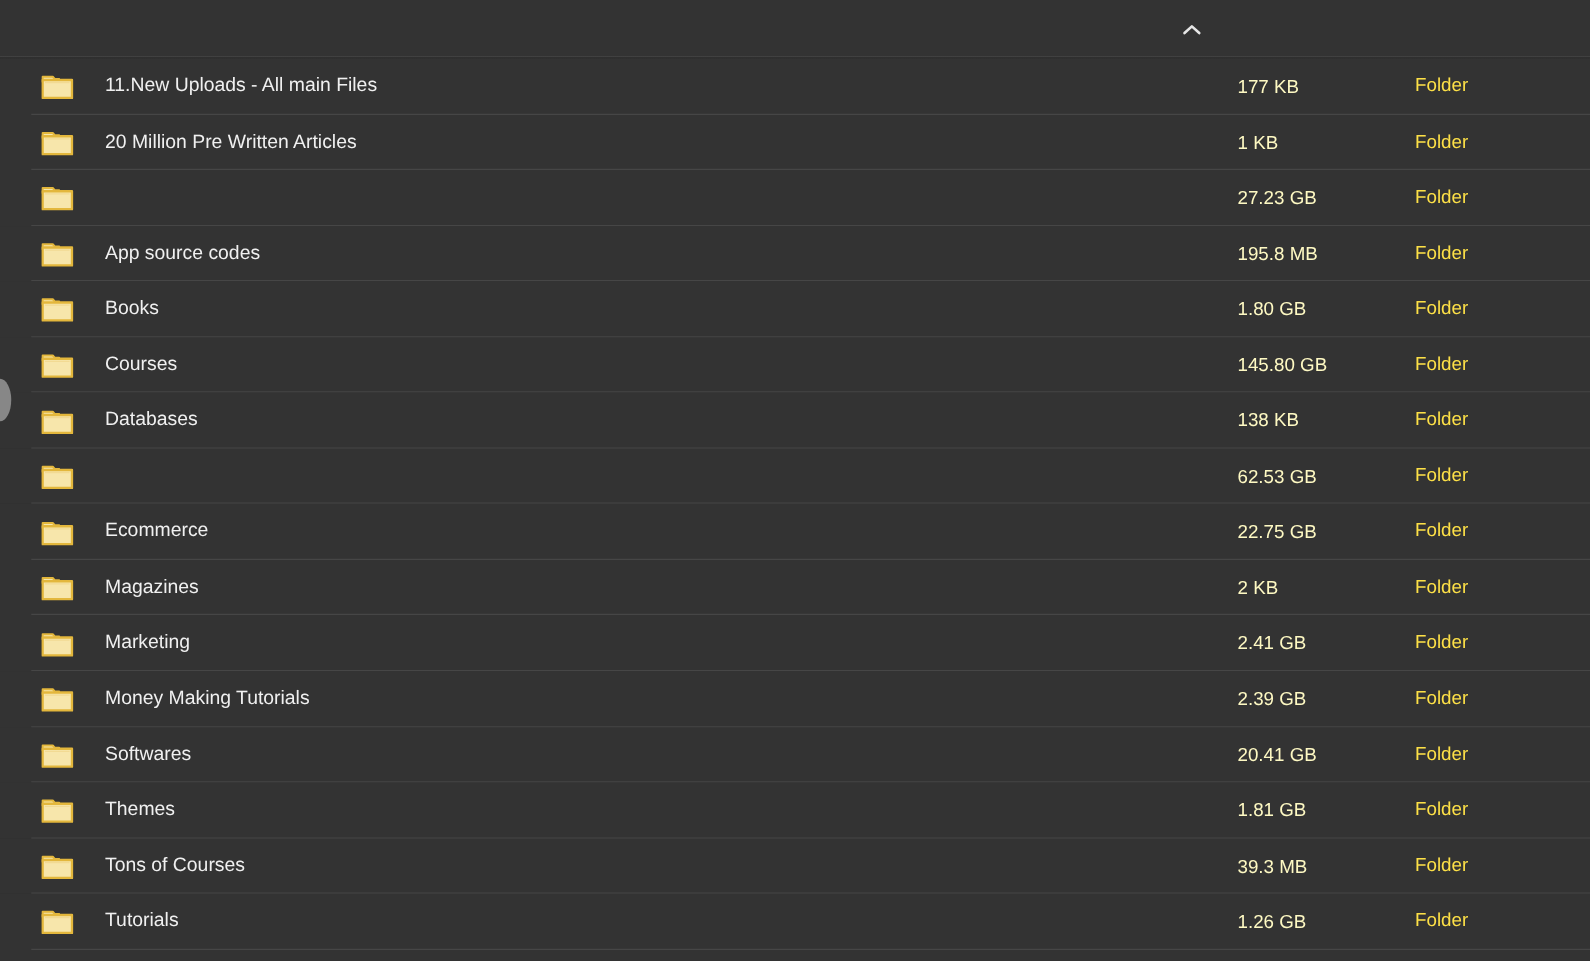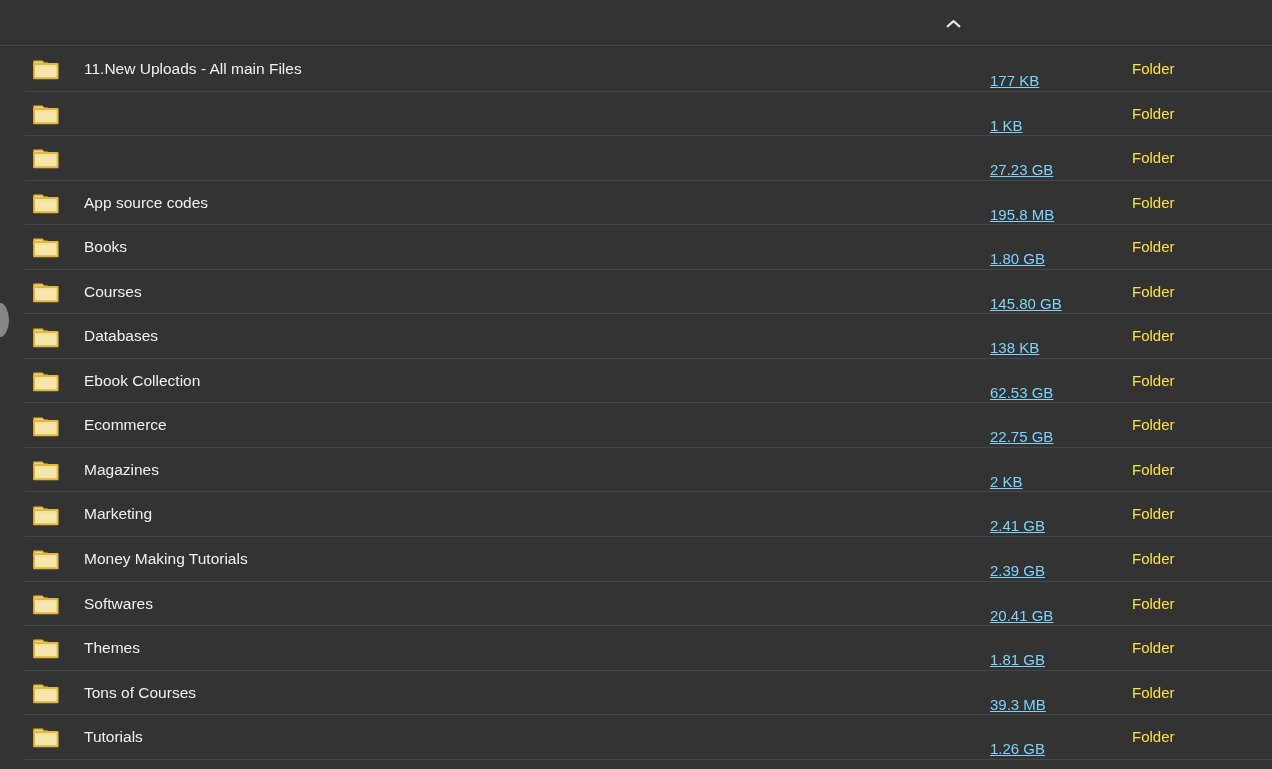--- a/index.html
+++ b/index.html
@@ -106,27 +106,26 @@
     color: #f0f0f0;
     font-size: 15.5px;
     white-space: nowrap;
     overflow: hidden;
     max-width: 840px;
   }
 
   .row-size {
     position: absolute;
     left: 990px;
-    top: 12px;
+    top: 1px;
     height: 100%;
     line-height: 44.55px;
-    color: #7dd3fc;
+    color: #fef9c3;
     font-size: 15px;
     white-space: nowrap;
-    text-decoration: underline;
   }
 
   .row-type {
     position: absolute;
     left: 1132px;
     top: 0;
     height: 100%;
     line-height: 44.55px;
     color: #fde047;
     font-size: 15px;
@@ -183,20 +182,21 @@
   </div>
 
   <div class="file-row">
     <span class="row-icon">
       <svg width="26" height="22" viewBox="0 0 26 22" aria-hidden="true">
         <path d="M1.1 3.4 H9.2 L10.9 5.3 H14.3 V7.4 H1.1 Z" fill="#f7e6ab" stroke="#e3b73c" stroke-width="1.7" stroke-linejoin="round"></path>
         <path d="M1.1 6.0 H24.6 V20.3 H1.1 Z" fill="#f7e6ab" stroke="#e3b73c" stroke-width="1.9" stroke-linejoin="round"></path>
         <path d="M3.0 8.0 H22.7" stroke="#f2da93" stroke-width="1" fill="none"></path>
       </svg>
     </span>
+    <span class="row-name">20 Million Pre Written Articles</span>
     <span class="row-size">1 KB</span>
     <span class="row-type">Folder</span>
   </div>
 
   <div class="file-row">
     <span class="row-icon">
       <svg width="26" height="22" viewBox="0 0 26 22" aria-hidden="true">
         <path d="M1.1 3.4 H9.2 L10.9 5.3 H14.3 V7.4 H1.1 Z" fill="#f7e6ab" stroke="#e3b73c" stroke-width="1.7" stroke-linejoin="round"></path>
         <path d="M1.1 6.0 H24.6 V20.3 H1.1 Z" fill="#f7e6ab" stroke="#e3b73c" stroke-width="1.9" stroke-linejoin="round"></path>
         <path d="M3.0 8.0 H22.7" stroke="#f2da93" stroke-width="1" fill="none"></path>
@@ -259,21 +259,20 @@
   </div>
 
   <div class="file-row">
     <span class="row-icon">
       <svg width="26" height="22" viewBox="0 0 26 22" aria-hidden="true">
         <path d="M1.1 3.4 H9.2 L10.9 5.3 H14.3 V7.4 H1.1 Z" fill="#f7e6ab" stroke="#e3b73c" stroke-width="1.7" stroke-linejoin="round"></path>
         <path d="M1.1 6.0 H24.6 V20.3 H1.1 Z" fill="#f7e6ab" stroke="#e3b73c" stroke-width="1.9" stroke-linejoin="round"></path>
         <path d="M3.0 8.0 H22.7" stroke="#f2da93" stroke-width="1" fill="none"></path>
       </svg>
     </span>
-    <span class="row-name">Ebook Collection</span>
     <span class="row-size">62.53 GB</span>
     <span class="row-type">Folder</span>
   </div>
 
   <div class="file-row">
     <span class="row-icon">
       <svg width="26" height="22" viewBox="0 0 26 22" aria-hidden="true">
         <path d="M1.1 3.4 H9.2 L10.9 5.3 H14.3 V7.4 H1.1 Z" fill="#f7e6ab" stroke="#e3b73c" stroke-width="1.7" stroke-linejoin="round"></path>
         <path d="M1.1 6.0 H24.6 V20.3 H1.1 Z" fill="#f7e6ab" stroke="#e3b73c" stroke-width="1.9" stroke-linejoin="round"></path>
         <path d="M3.0 8.0 H22.7" stroke="#f2da93" stroke-width="1" fill="none"></path>

